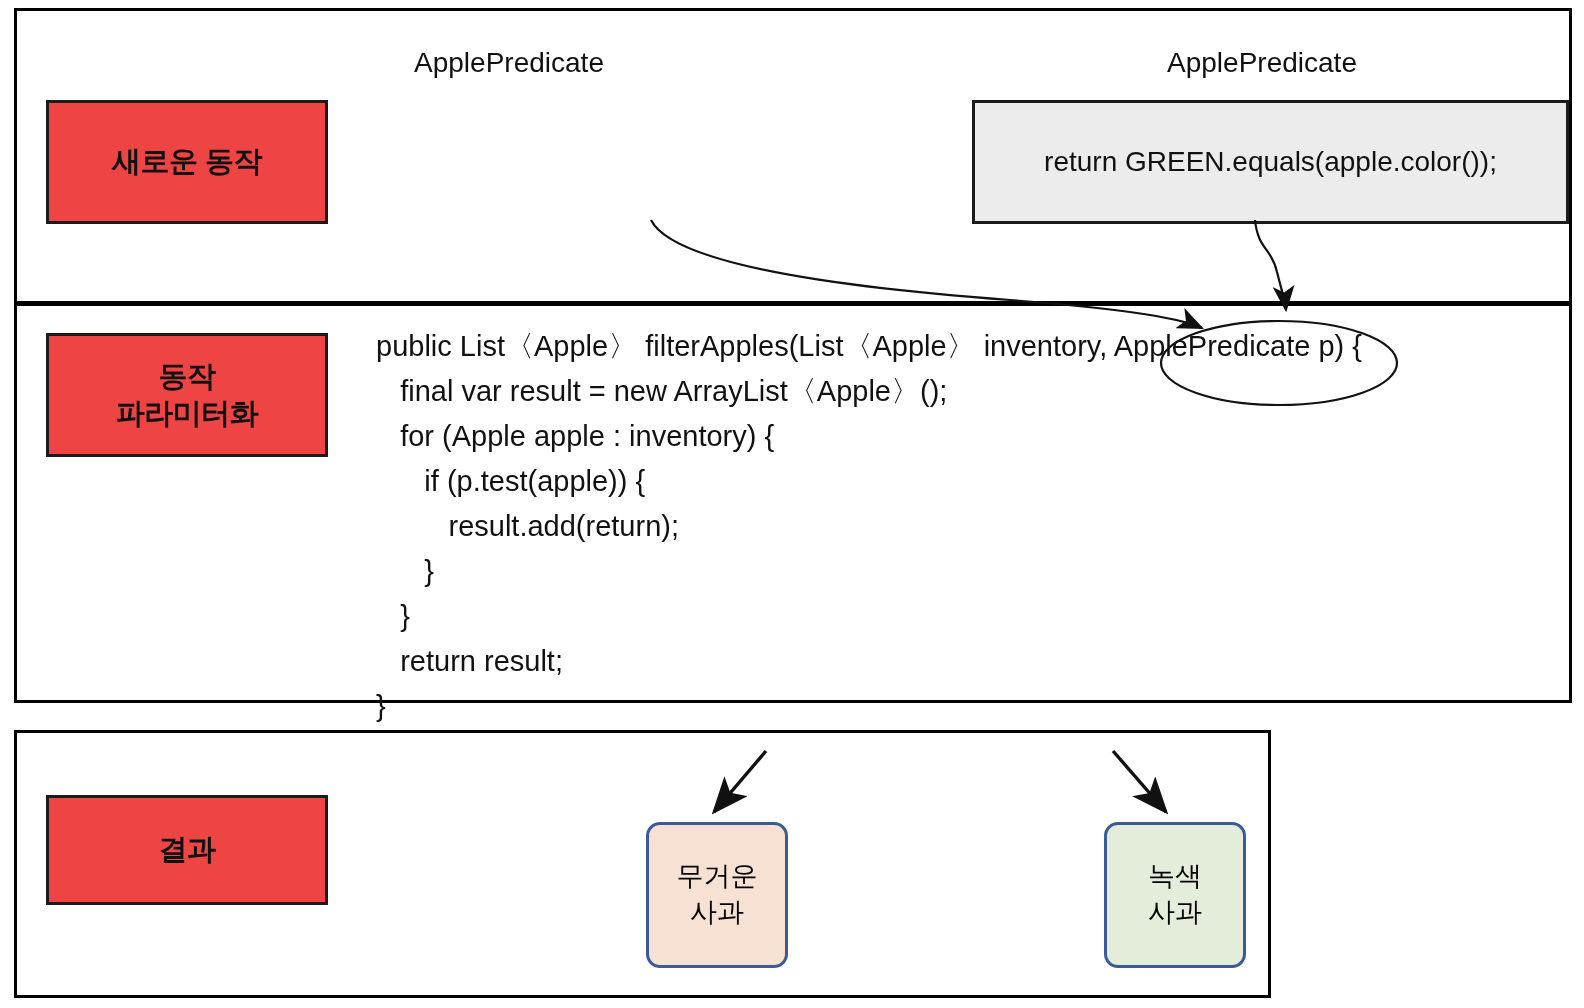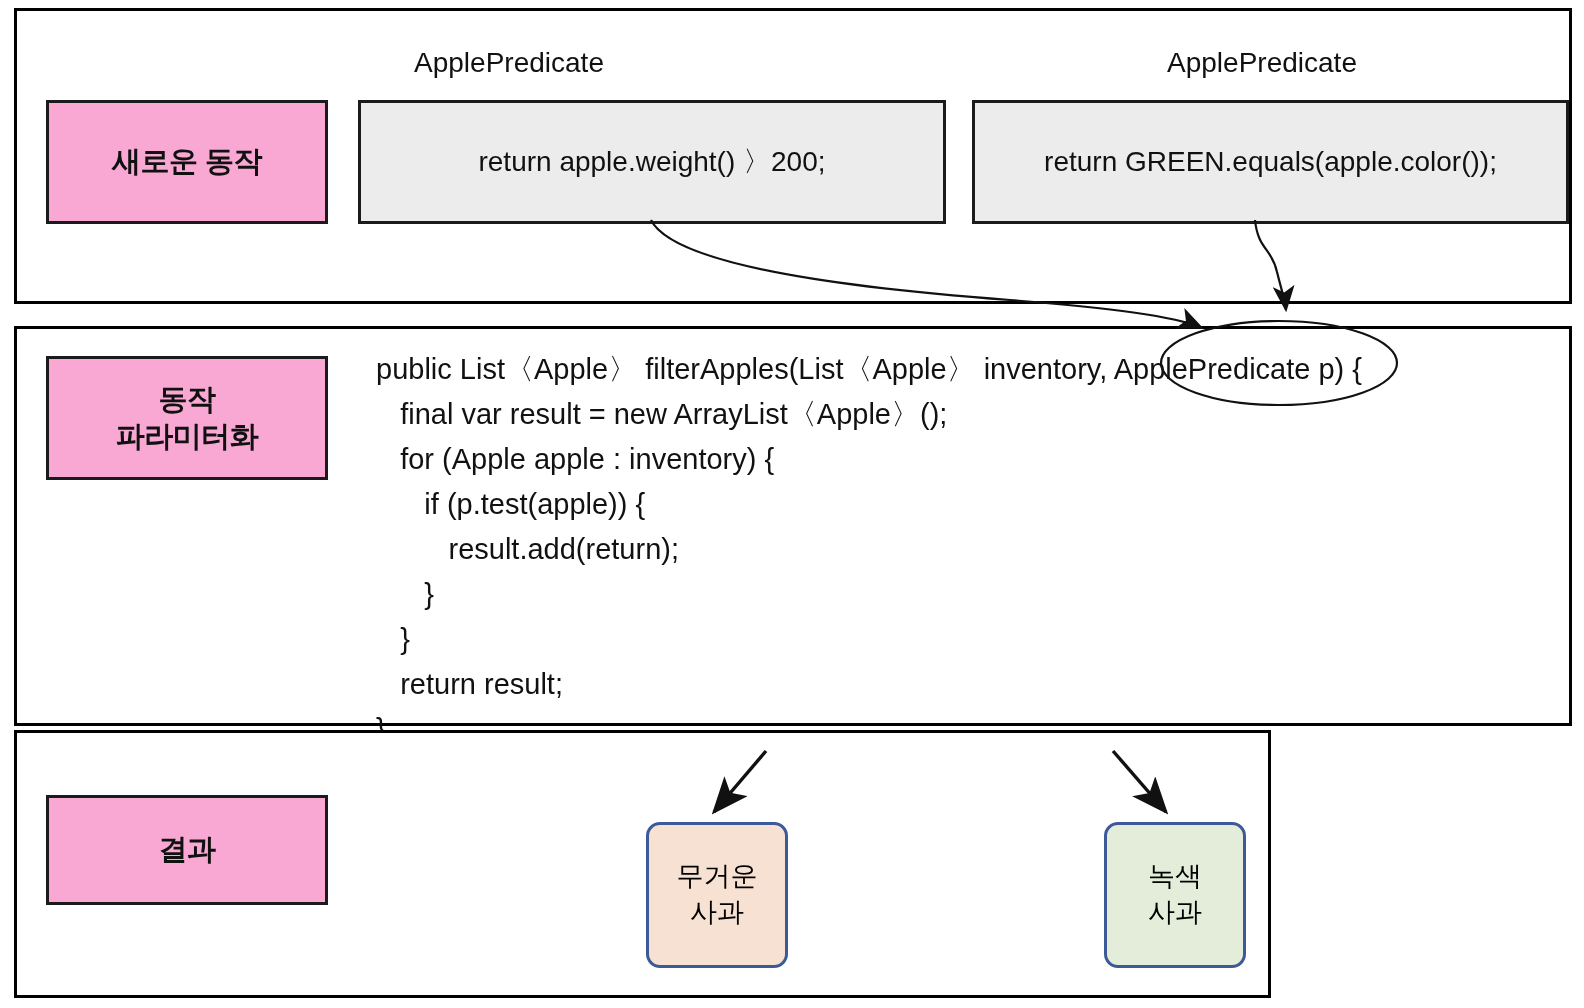--- a/index.html
+++ b/index.html
@@ -21,27 +21,27 @@
   }
 
   
   .panel {
     position: absolute;
     border: 3px solid #000000;
     background: #ffffff;
     box-sizing: border-box;
   }
   #panel-new-behavior  { left: 14px;  top: 8px;   width: 1558px; height: 296px; }
-  #panel-parameterize  { left: 14px;  top: 326px; width: 1558px; height: 400px; }
+  #panel-parameterize  { left: 14px;  top: 303px; width: 1558px; height: 400px; }
   #panel-result        { left: 14px;  top: 730px; width: 1257px; height: 268px; }
 
   
   .label-box {
     position: absolute;
-    background: #f9a8d4;
+    background: #ef4444;
     border: 3px solid #1b1b1b;
     box-sizing: border-box;
     display: flex;
     flex-direction: column;
     align-items: center;
     justify-content: center;
     font-weight: bold;
     font-size: 29px;
     line-height: 1.28;
     letter-spacing: -0.5px;
@@ -132,23 +132,20 @@
   <div class="panel" id="panel-new-behavior">
 
     <div class="caption" id="caption-left">ApplePredicate</div>
 
     <div class="caption" id="caption-right">ApplePredicate</div>
 
     <div class="label-box" id="label-new-behavior">
       <span>새로운 동작</span>
     </div>
 
-    <div class="code-box" id="code-box-weight">
-      <span>return apple.weight() 〉200;</span>
-    </div>
 
     <div class="code-box" id="code-box-color">
       <span>return GREEN.equals(apple.color());</span>
     </div>
   </div>
 
   <div class="panel" id="panel-parameterize">
 
     <div class="label-box" id="label-parameterize">
       <span>동작</span>

